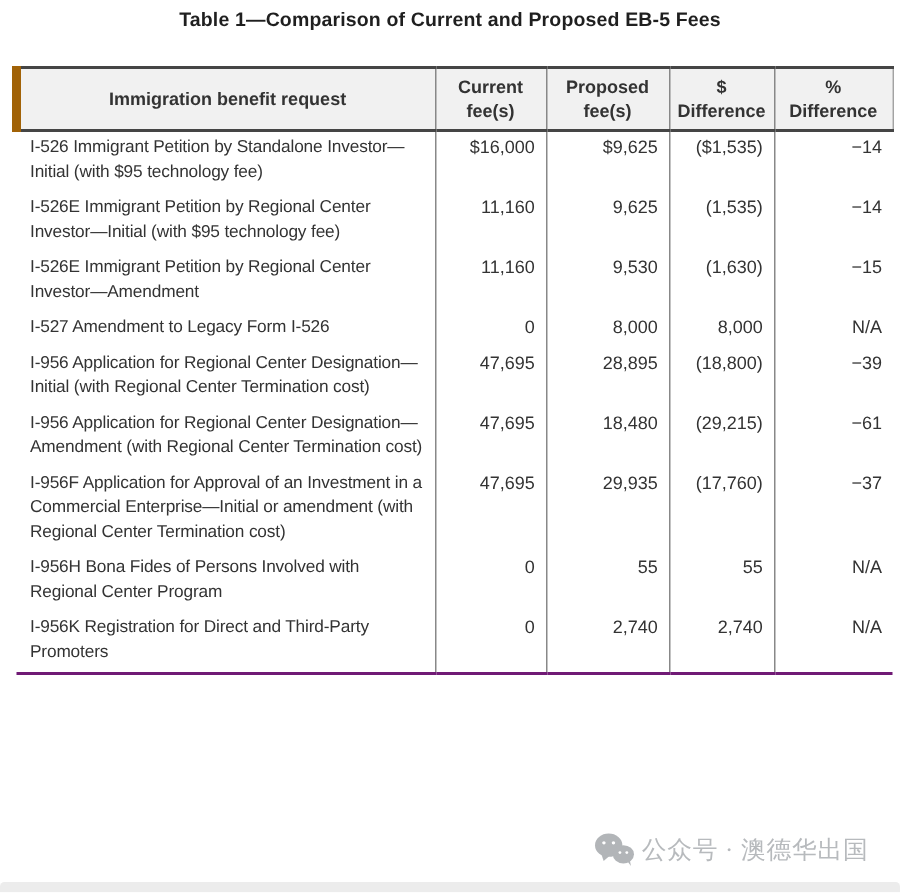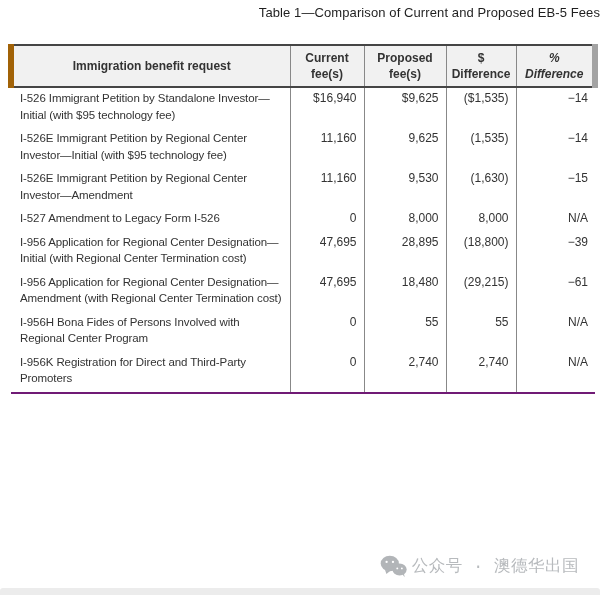--- a/index.html
+++ b/index.html
@@ -14,23 +14,23 @@
     background: #ffffff;
     overflow: hidden;
     font-family: "Liberation Sans", sans-serif;
     color: #333333;
   }
   .title {
     position: absolute;
     top: 5px;
     left: 0;
     width: 100%;
-    text-align: right;
+    text-align: center;
     font-size: 13px;
-    font-weight: 400;
+    font-weight: 700;
     color: #1f1f1f;
     letter-spacing: 0.1px;
   }
   table.fees {
     position: absolute;
     top: 44px;
     left: 8px;
     width: 584px;
     border-collapse: collapse;
     table-layout: fixed;
@@ -42,21 +42,21 @@
     font-size: 12px;
     font-weight: bold;
     color: #333333;
     text-align: center;
     vertical-align: middle;
     padding: 4px 3px;
     line-height: 16px;
   }
   .fees th + th { border-left: 1px solid #888888; }
   .fees th:first-child { border-left: 6px solid #a16207; }
-  .fees th:last-child { border-right: 6px solid #a3a3a3; font-style: italic; }
+  .fees th:last-child { border-right: 1px solid #a3a3a3; }
   .fees td {
     font-size: 12px;
     color: #333333;
     line-height: 16.5px;
     vertical-align: top;
     padding-top: 2px;
     padding-bottom: 5px;
   }
   .fees td + td { border-left: 1px solid #888888; }
   .fees td.desc {
@@ -70,26 +70,26 @@
     text-align: right;
     padding-right: 7px;
     padding-left: 2px;
   }
   .fees tbody tr:last-child td { border-bottom: 2px solid #701a75; }
   .watermark {
     position: absolute;
     top: 555px;
     right: 21px;
     display: flex;
-    align-items: flex-start;
+    align-items: center;
     gap: 5px;
     font-size: 16.5px;
     letter-spacing: 0.5px;
     color: #b7babd;
-    font-family: Liberation Mono, monospace;
+    font-family: Liberation Serif, serif;
     white-space: nowrap;
   }
   .wechat-icon svg { display: block; }
   .bottom-band {
     position: absolute;
     left: 0;
     right: 0;
     bottom: 0;
     height: 7px;
     background: #ececec;
@@ -116,21 +116,21 @@
         <th>Immigration benefit request</th>
         <th>Current fee(s)</th>
         <th>Proposed fee(s)</th>
         <th>$ Difference</th>
         <th>% Difference</th>
       </tr>
     </thead>
     <tbody>
       <tr>
         <td class="desc">I-526 Immigrant Petition by Standalone Investor—Initial (with $95 technology fee)</td>
-        <td class="num">$16,940</td>
+        <td class="num">$16,000</td>
         <td class="num">$9,625</td>
         <td class="num">($1,535)</td>
         <td class="num">−14</td>
       </tr>
       <tr>
         <td class="desc">I-526E Immigrant Petition by Regional Center Investor—Initial (with $95 technology fee)</td>
         <td class="num">11,160</td>
         <td class="num">9,625</td>
         <td class="num">(1,535)</td>
         <td class="num">−14</td>
@@ -155,20 +155,27 @@
         <td class="num">28,895</td>
         <td class="num">(18,800)</td>
         <td class="num">−39</td>
       </tr>
       <tr>
         <td class="desc">I-956 Application for Regional Center Designation—Amendment (with Regional Center Termination cost)</td>
         <td class="num">47,695</td>
         <td class="num">18,480</td>
         <td class="num">(29,215)</td>
         <td class="num">−61</td>
+      </tr>
+      <tr>
+        <td class="desc">I-956F Application for Approval of an Investment in a Commercial Enterprise—Initial or amendment (with Regional Center Termination cost)</td>
+        <td class="num">47,695</td>
+        <td class="num">29,935</td>
+        <td class="num">(17,760)</td>
+        <td class="num">−37</td>
       </tr>
       <tr>
         <td class="desc">I-956H Bona Fides of Persons Involved with Regional Center Program</td>
         <td class="num">0</td>
         <td class="num">55</td>
         <td class="num">55</td>
         <td class="num">N/A</td>
       </tr>
       <tr>
         <td class="desc">I-956K Registration for Direct and Third-Party Promoters</td>

